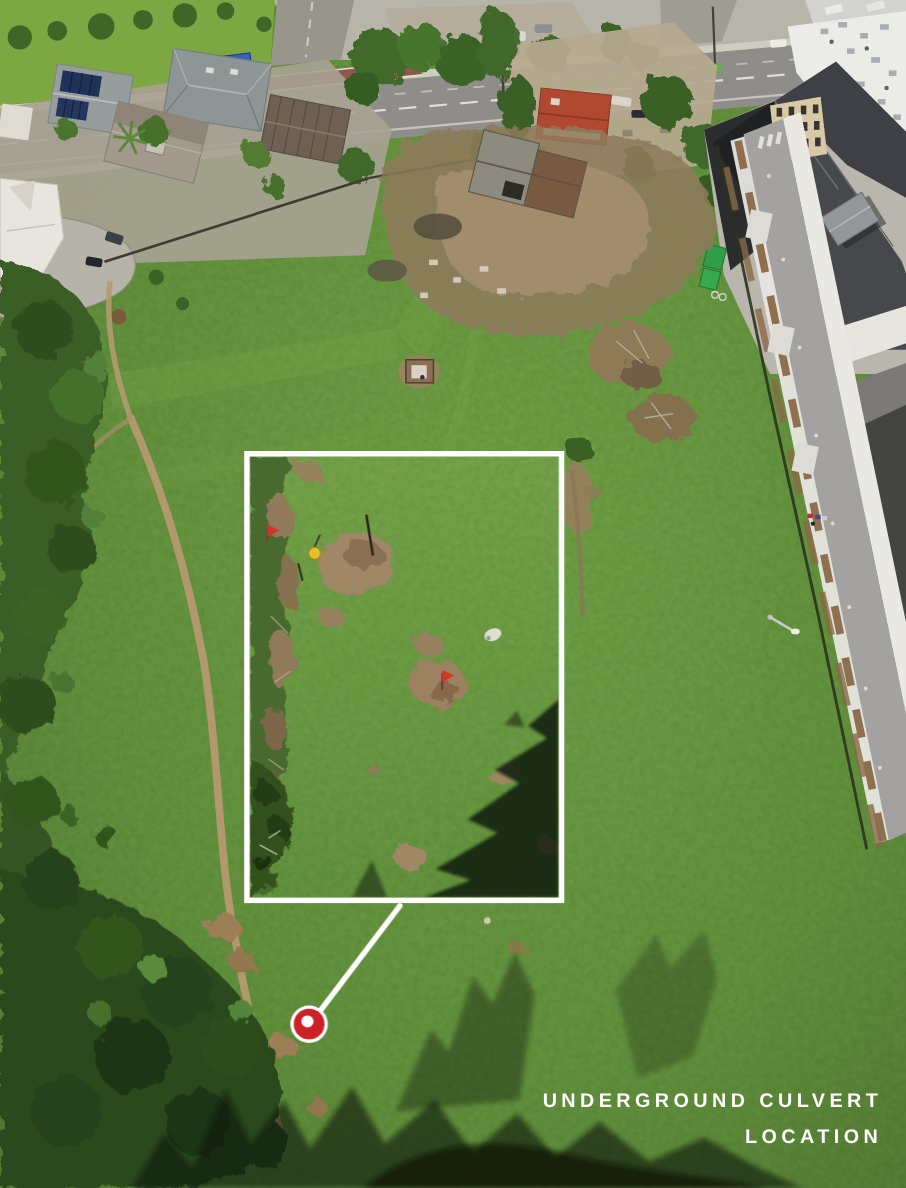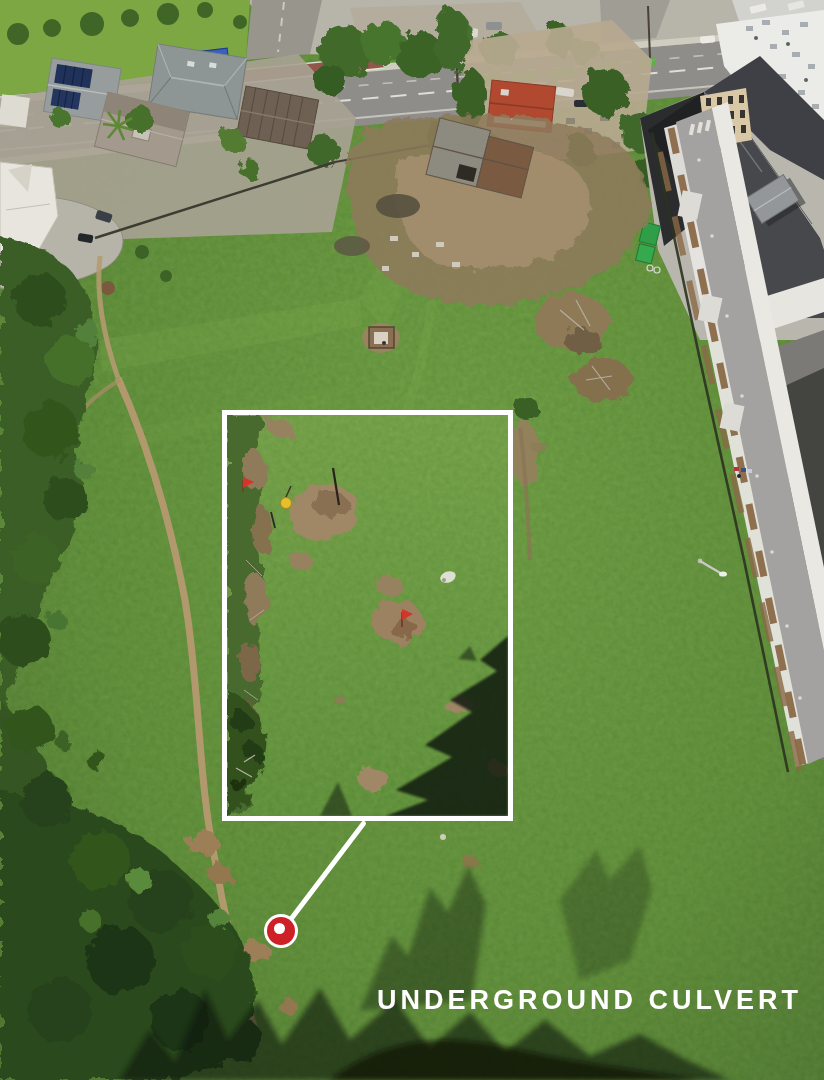--- a/index.html
+++ b/index.html
@@ -25,21 +25,21 @@
   .marker-red{
     position:absolute;left:3px;top:3px;width:28px;height:28px;
     border-radius:50%;background:#ce2127;
   }
   .marker-dot{
     position:absolute;left:7px;top:6px;width:11px;height:11px;
     border-radius:50%;background:#ffffff;
   }
   .caption{
     position:absolute;right:22px;top:984px;text-align:right;
-    color:#ffffff;font-size:27px;line-height:33px;font-weight:700;
+    color:#ffffff;font-size:18px;line-height:33px;font-weight:700;
     letter-spacing:4px;white-space:nowrap;
   }
 </style>
 </head>
 <body>
 
 <div id="stage">
 
 <svg width="824" height="1080" viewBox="0 0 824 1080">
   <defs>
@@ -544,15 +544,16 @@
 
 <div class="inset-box"></div>
 <div class="leader-line"></div>
 <div class="marker-outer">
   <div class="marker-red">
     <div class="marker-dot"></div>
   </div>
 </div>
 <div class="caption">
   <div>UNDERGROUND CULVERT</div>
+  <div>LOCATION</div>
 </div>
 
 </div>
 
 </body></html>

